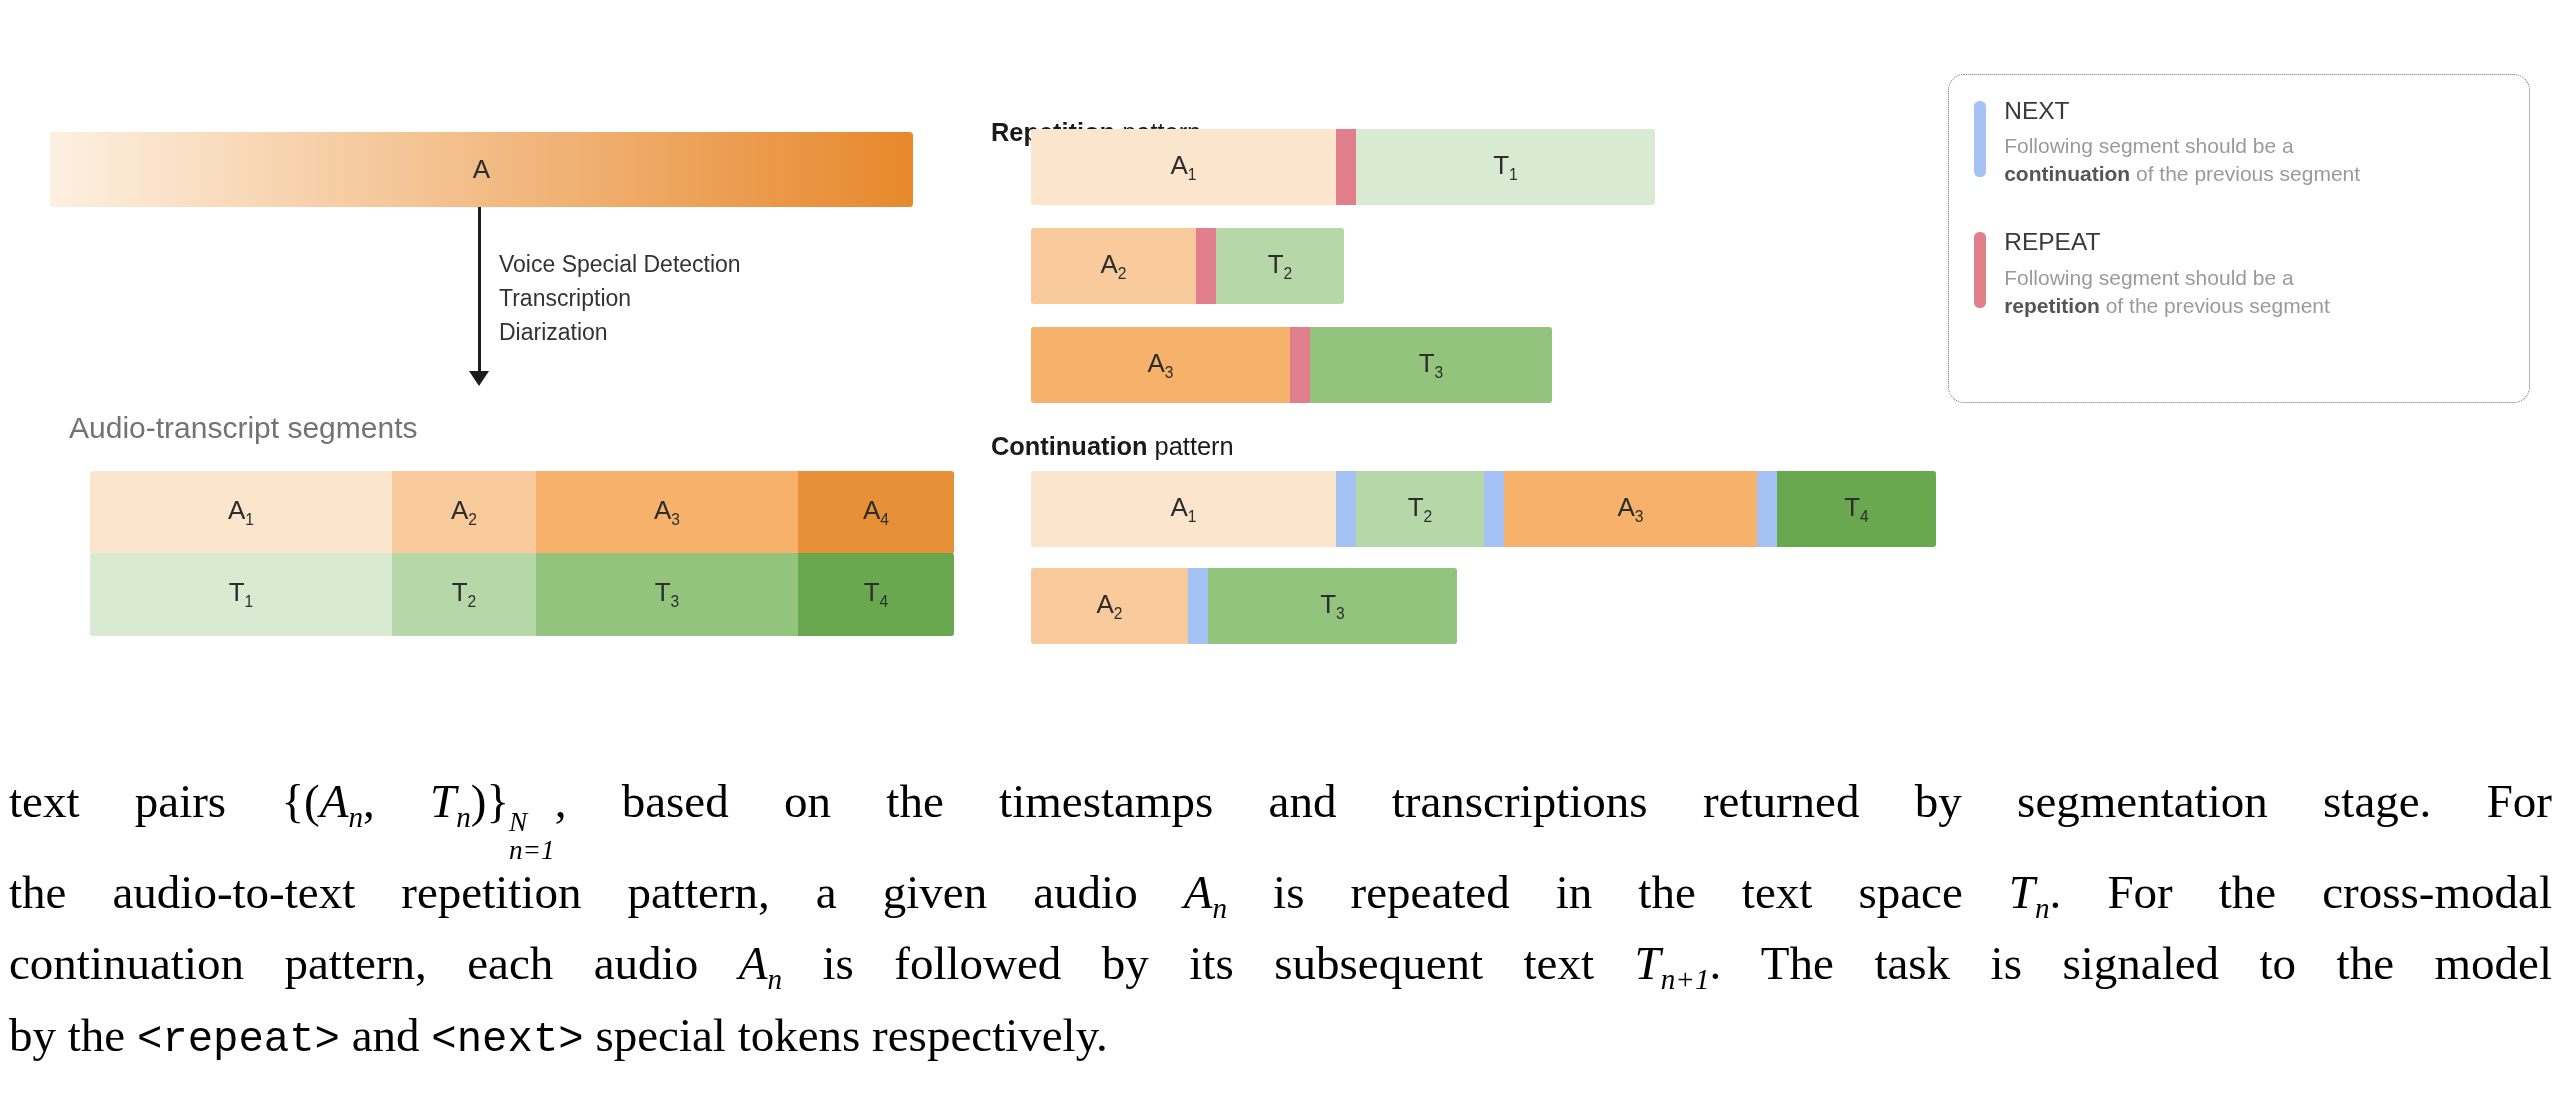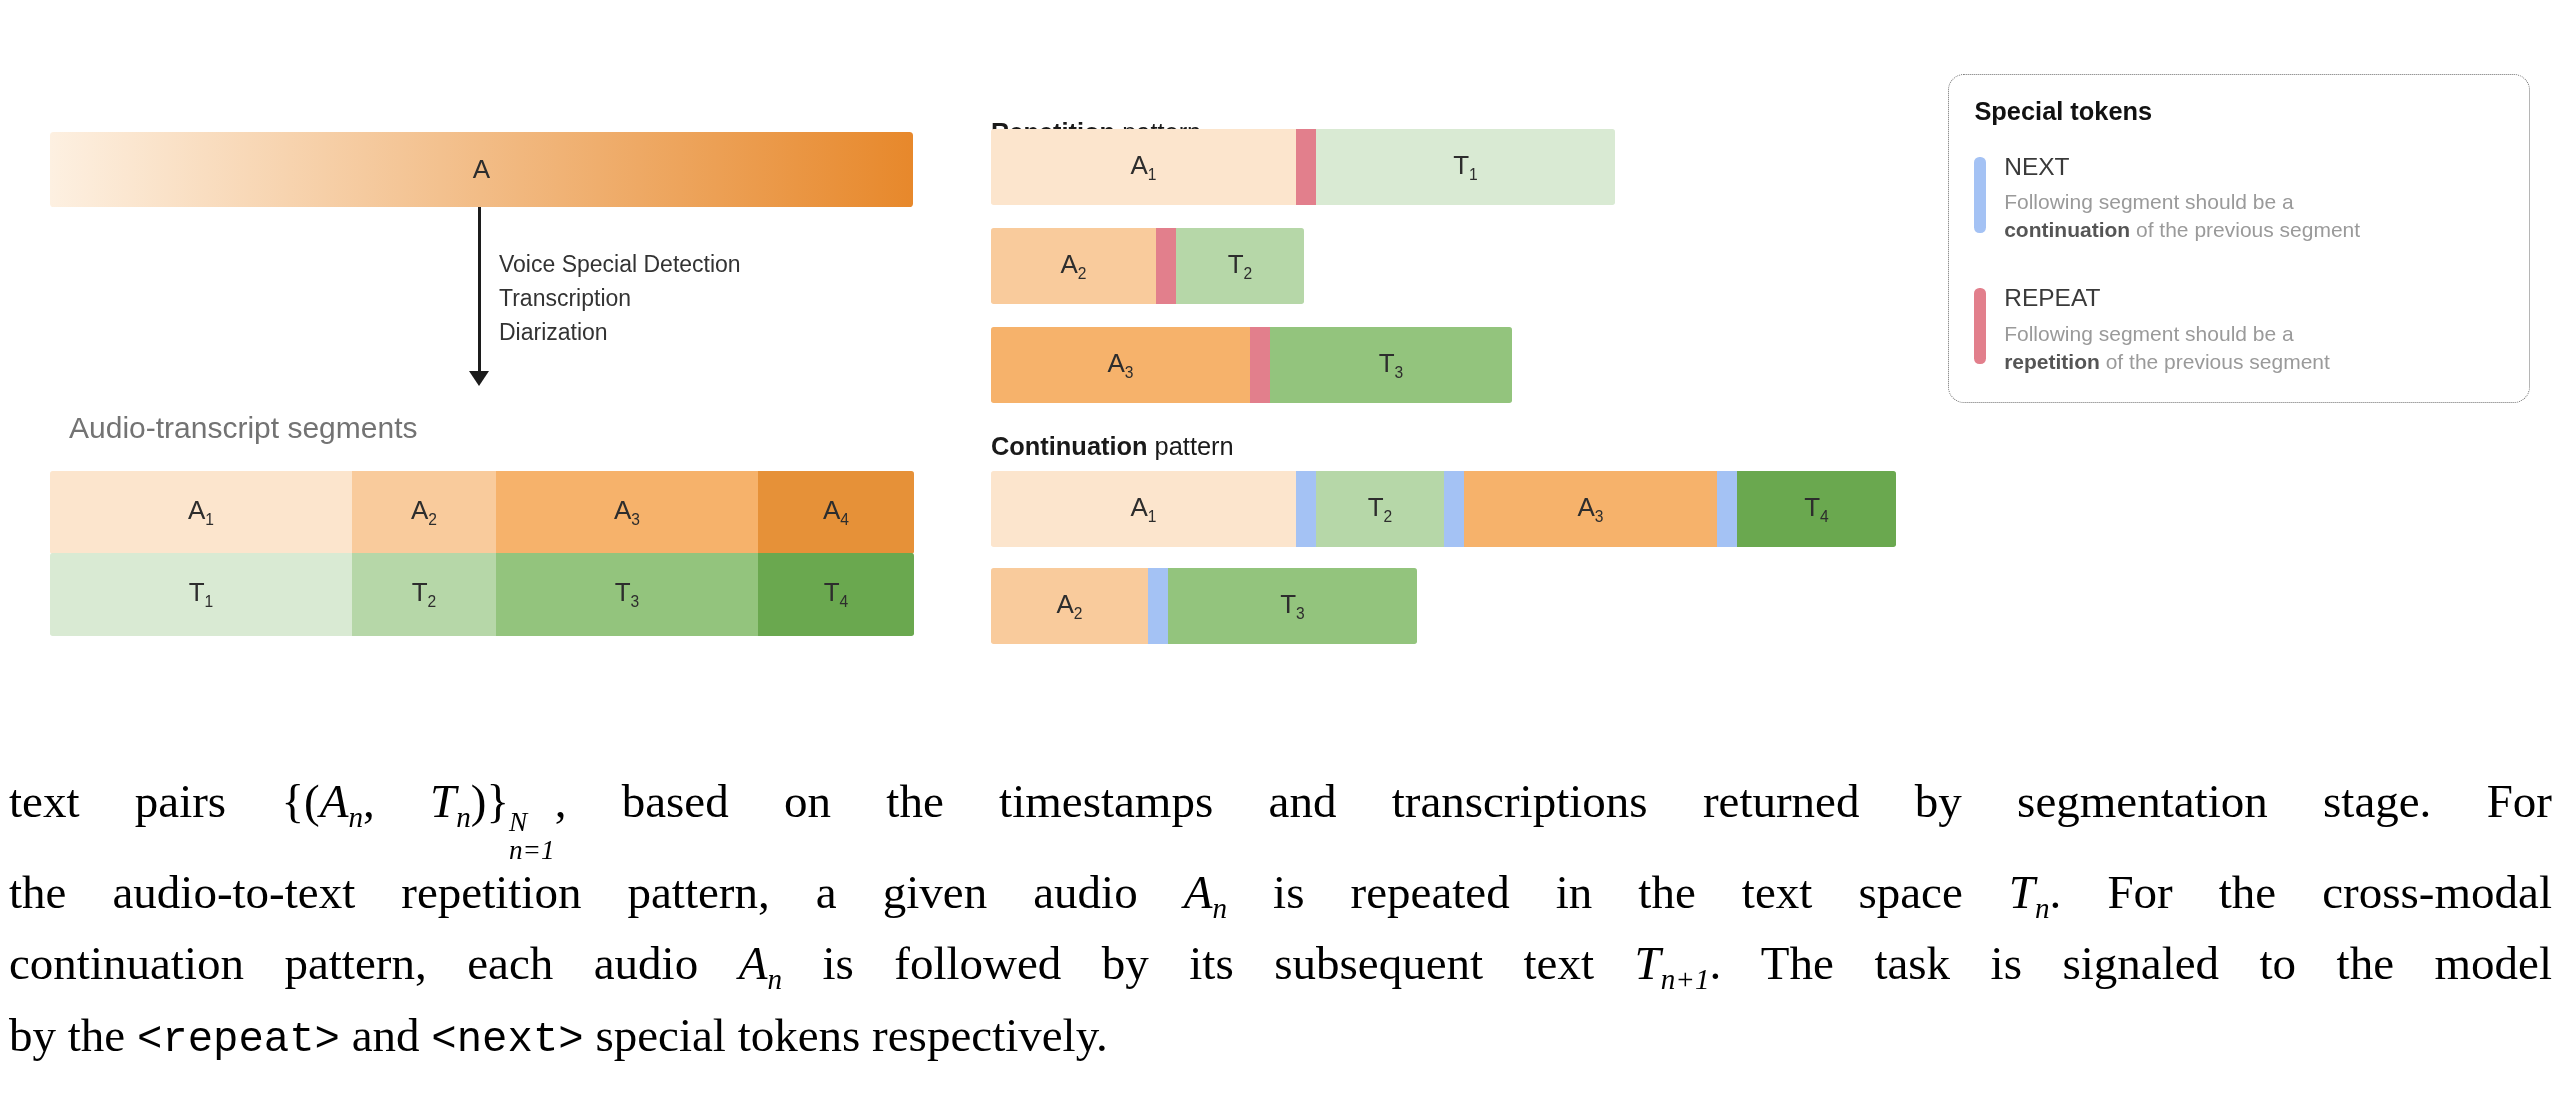--- a/index.html
+++ b/index.html
@@ -20,21 +20,21 @@
                 border-left:10px solid transparent; border-right:10px solid transparent;
                 border-top:15.4px solid #1c1c1c; }
 
   .process { position:absolute; left:499px; top:247px; font-size:23px; color:#333; line-height:34px; }
 
   .section-label { position:absolute; font-size:30px; color:#737373; }
   .section-heading { position:absolute; font-size:25.4px; color:#1a1a1a; }
   .section-heading .hb { font-weight:bold; }
 
   
-  .bar-row { position:absolute; height:76px; display:flex; border-radius:2.7px; overflow:hidden; }
+  .bar-row { position:absolute; height:76px; display:flex; border-radius:2.7px; overflow:hidden;margin-left:40px; }
   .bar-row.tall { height:83px; }
   .seg { height:100%; display:flex; align-items:center; justify-content:center; flex:none; }
   .tok { height:100%; width:20px; flex:none; }
 
   
   .legend { position:absolute; left:1948px; top:74px; width:582px; height:329px;
             border:1.8px dotted #6d6d6d; border-radius:16.3px; padding:22px 25.4px; background:#fff; }
   .legend-title { font-weight:bold; font-size:25.4px; color:#111; margin-bottom:27px; }
   .legend-entry { display:flex; margin-bottom:40px; }
   .legend-bar { width:11.8px; height:76px; border-radius:5.4px; flex:none; margin-top:3.6px; }
@@ -165,21 +165,20 @@
     <div class="seg" style="width: 157px; background: rgb(249, 203, 156);">
       <span class="seg-lbl"><span>A</span><sub>2</sub></span>
     </div>
     <div class="tok" style="background: rgb(164, 194, 244);"></div>
     <div class="seg" style="width: 249px; background: rgb(147, 196, 125);">
       <span class="seg-lbl"><span>T</span><sub>3</sub></span>
     </div>
   </div>
 
   <div class="legend">
-    <div class="legend-title">Special tokens</div>
 
     <div class="legend-entry">
       <div class="legend-bar" style="background: rgb(164, 194, 244);"></div>
       <div class="legend-content">
         <div class="legend-name">NEXT</div>
         <div class="legend-desc">
           <div>Following segment should be a</div>
           <div><span class="db">continuation</span><span> of the previous segment</span></div>
         </div>
       </div>

